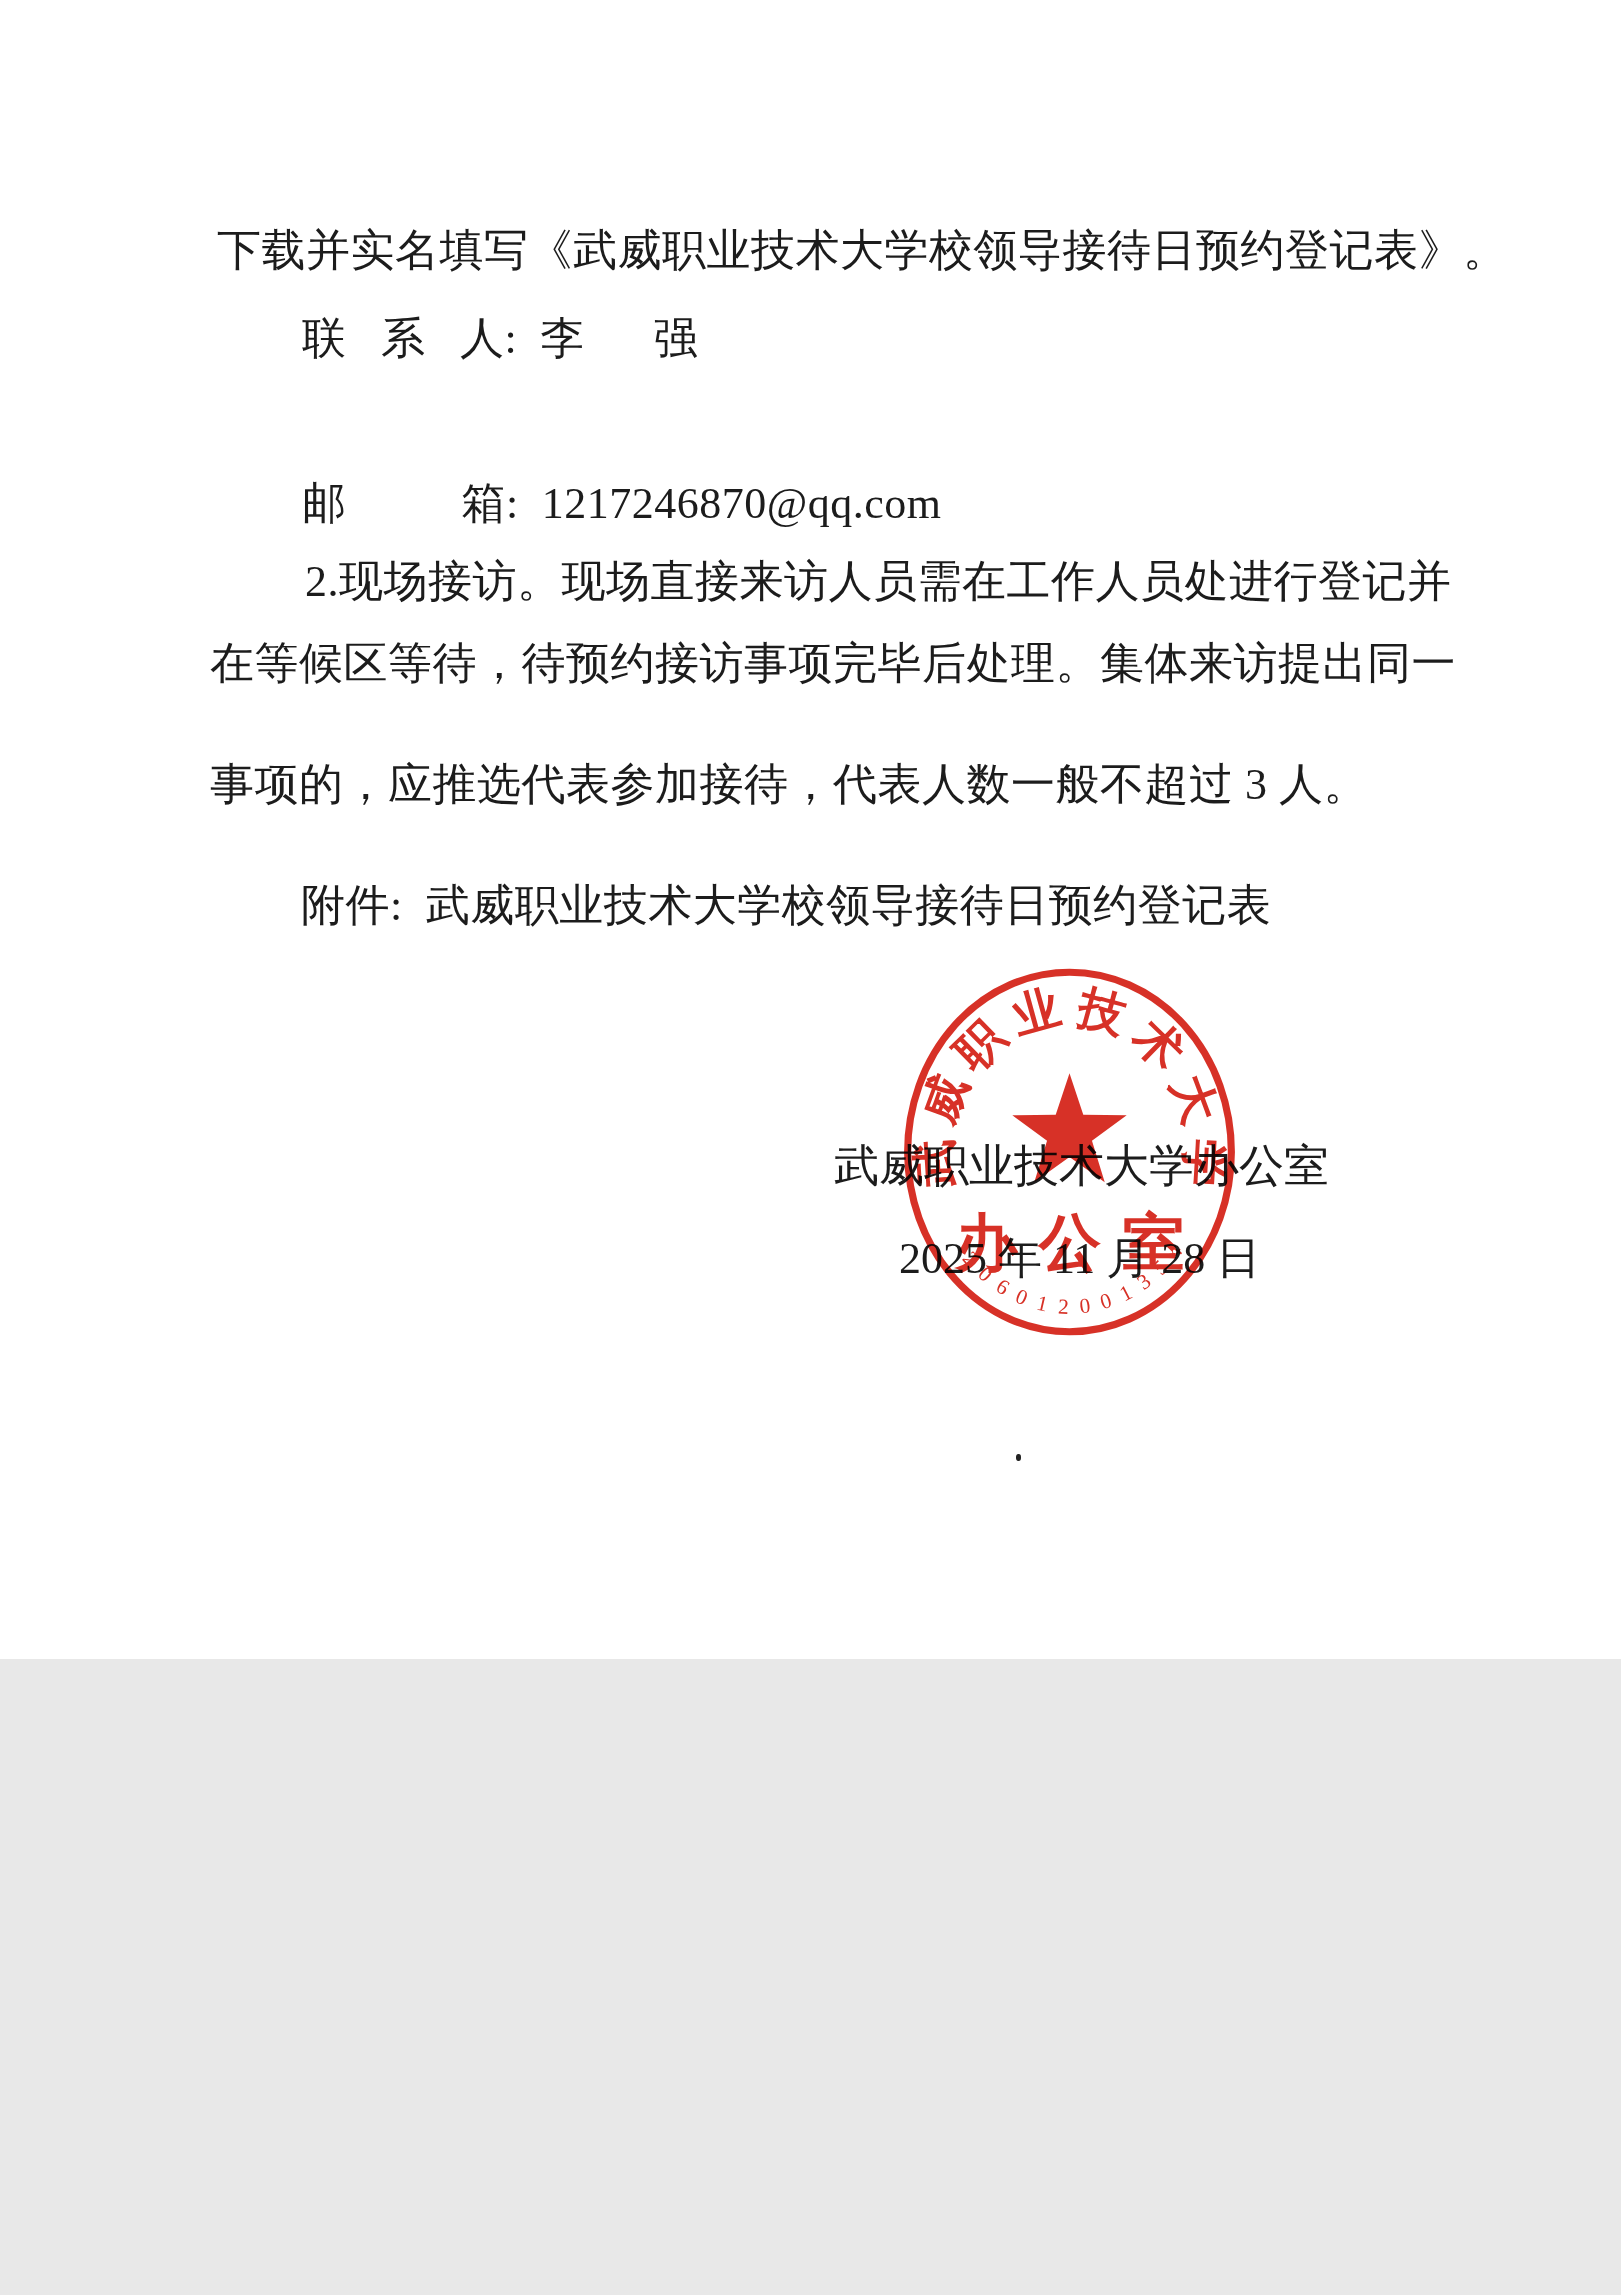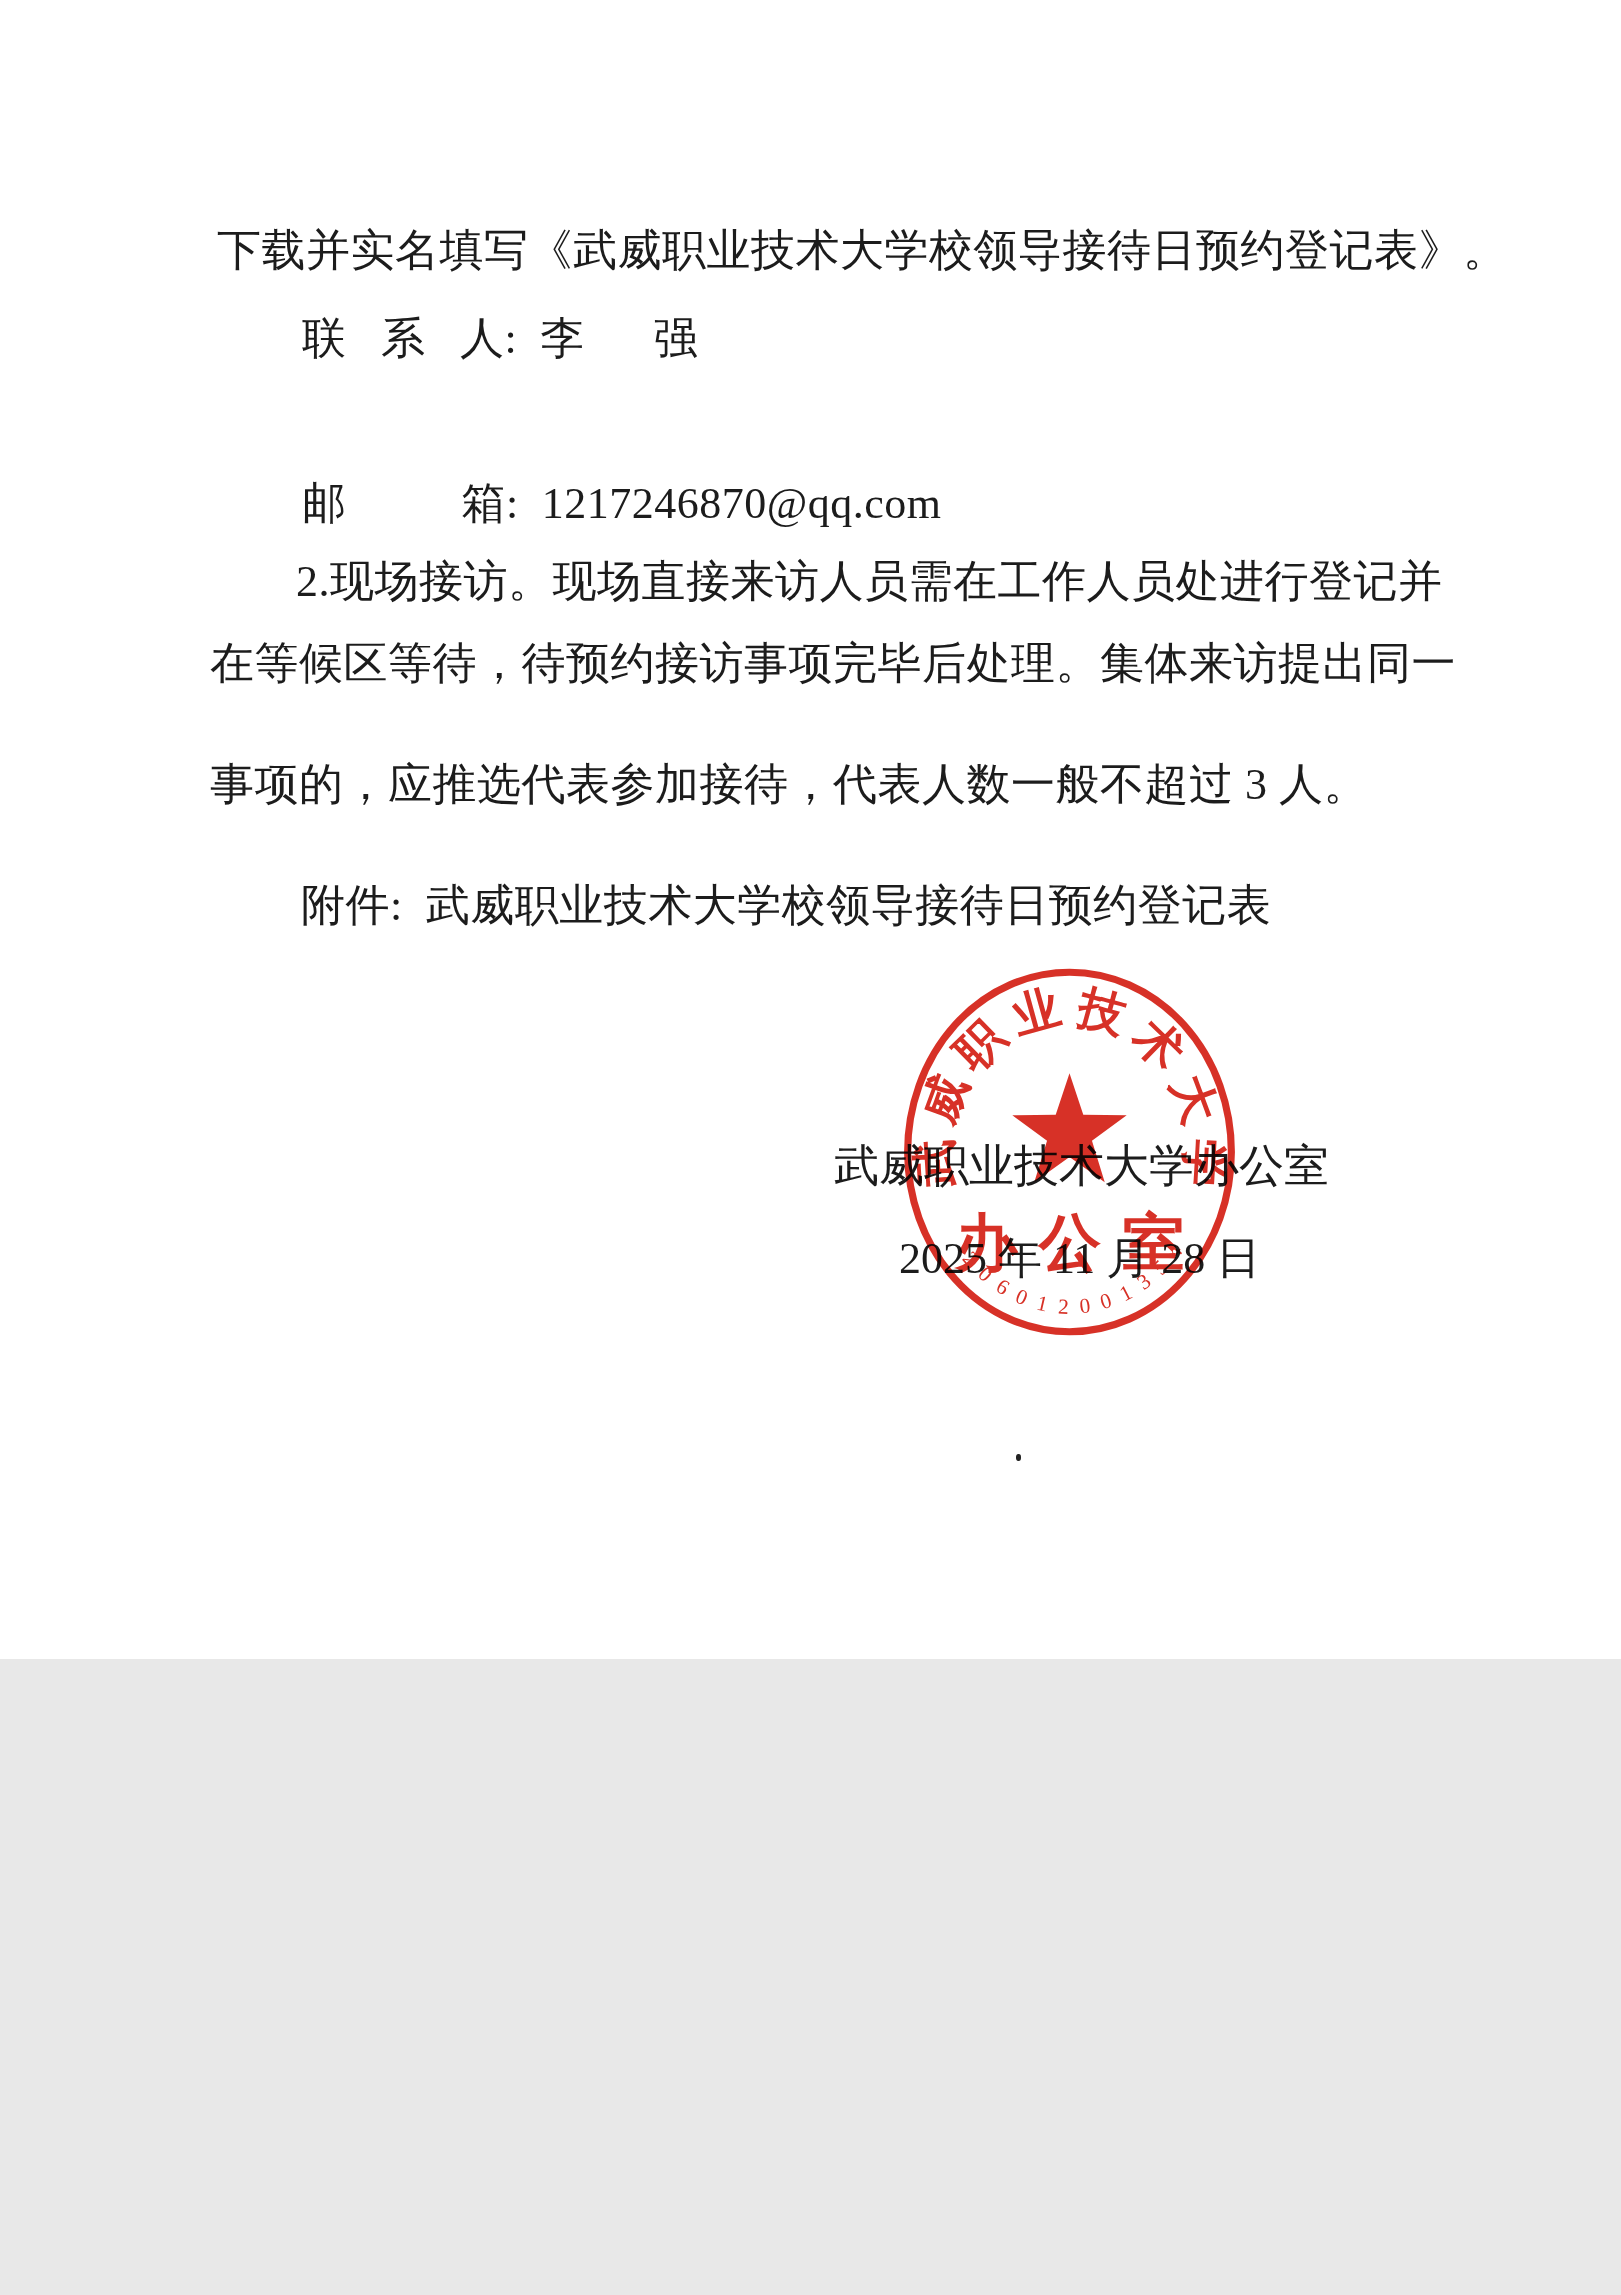--- a/index.html
+++ b/index.html
@@ -16,21 +16,21 @@
     position: absolute;
     font-size: 44px;
     line-height: 1;
     white-space: pre;
     letter-spacing: 0.5px;
   }
   .l-title  { left: 217px;  top: 229px;  }
   .l-person { left: 302px;  top: 317px;  }
   .l-phone  { left: 302px;  top: 402px;  }
   .l-email  { left: 302px;  top: 482px;  }
-  .l-p1     { left: 296px;  top: 560px; text-align: right; }
+  .l-p1     { left: 305px;  top: 560px; text-align: right; }
   .l-p2     { left: 210px;  top: 642px; }
   .l-p3     { left: 210px;  top: 763px; }
   .l-attach { left: 301px;  top: 884px; }
 
   .sign-org {
     position: absolute;
     left: 834px; top: 1144px;
     font-size: 45px; line-height: 1;
     white-space: pre; letter-spacing: 0px;
     z-index: 1;

